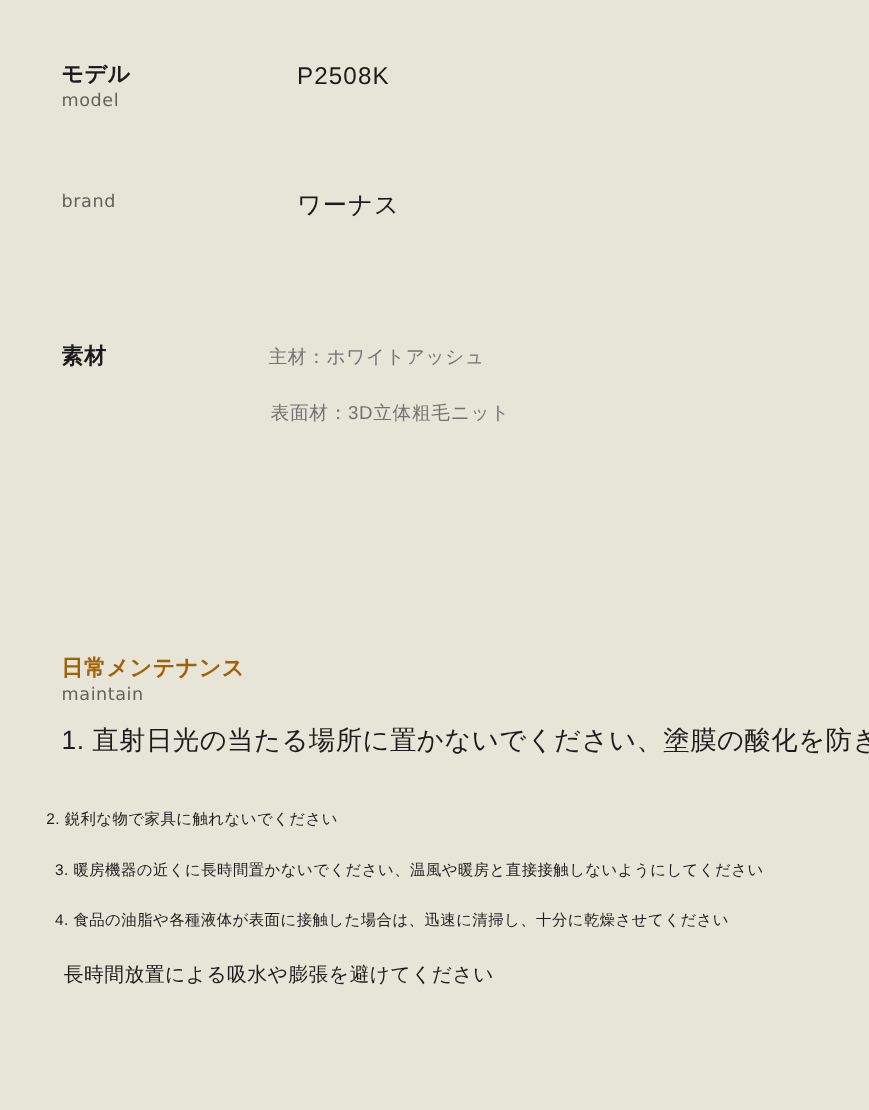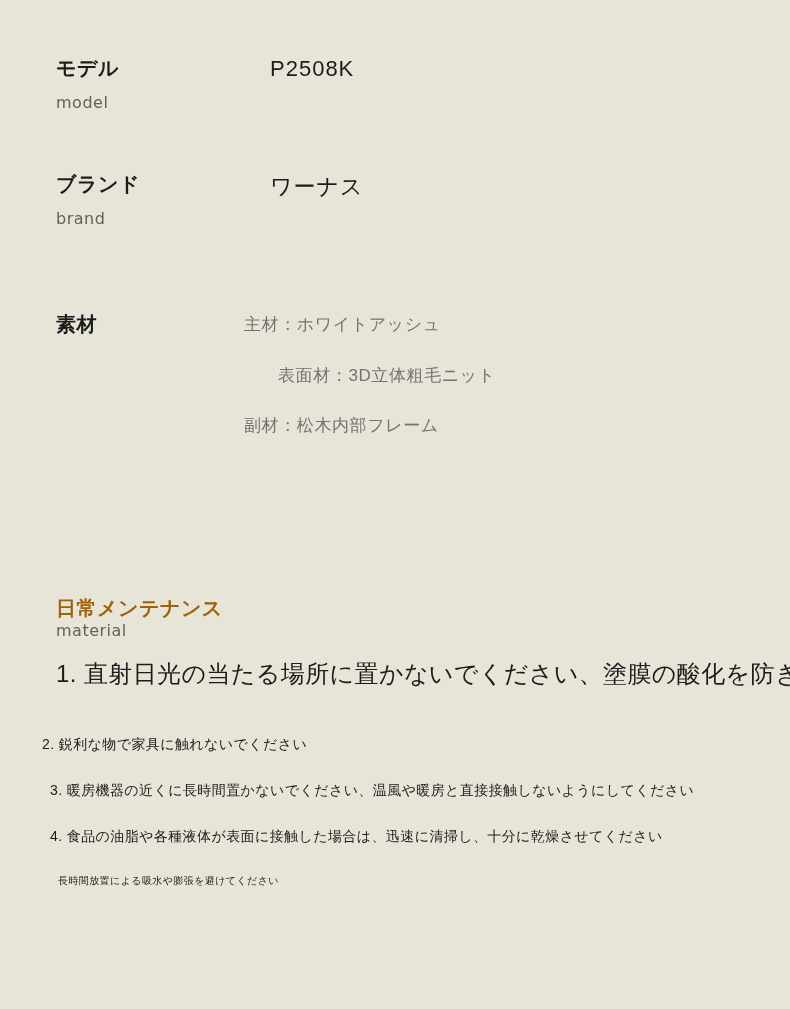--- a/index.html
+++ b/index.html
@@ -43,21 +43,20 @@
   }
   .spec-label .en {
     display: block;
     font-size: 16px;
     font-weight: 400;
     letter-spacing: 0.5px;
     line-height: 1.35;
     color: #4a4a44;
     font-family: "DejaVu Sans", sans-serif;
     opacity: 0.85;
-    margin-top: 12px;
   }
   .spec-value {
     position: absolute;
     left: 246px;
     top: 0;
     font-size: 22px;
     font-weight: 400;
     letter-spacing: 1px;
     color: #1c1c1c;
     white-space: nowrap;
@@ -74,21 +73,20 @@
   .material-item {
     font-size: 17px;
     line-height: 1.5;
     letter-spacing: 0.6px;
     color: #737373;
     margin-bottom: 25px;
     white-space: nowrap;
   }
   .material-item.indent {
     padding-left: 2px;
-    margin-left: 32px;
   }
 
   
   .maint-head {
     position: absolute;
     left: 56px;
     top: 596px;
   }
   .maint-head .jp {
     display: block;
@@ -142,58 +140,56 @@
   .maint-item.m4 {
     position: absolute;
     left: 50px;
     top: 170px;
     font-size: 14px;
   }
   .maint-item.m5 {
     position: absolute;
     left: 58px;
     top: 216px;
-    font-size: 10px;
+    font-size: 18px;
   }
 </style>
 </head>
 <body>
 
 <div class="page">
 
   <div class="spec-row" style="top:56px;">
     <div class="spec-label">
       <span class="jp">モデル</span>
       <span class="en">model</span>
     </div>
     <div class="spec-value">P2508K</div>
   </div>
 
   <div class="spec-row" style="top:172px;">
     <div class="spec-label">
-      <span class="jp">ブランド</span>
       <span class="en">brand</span>
     </div>
     <div class="spec-value">ワーナス</div>
   </div>
 
   <div class="spec-row" style="top:312px;">
     <div class="spec-label">
       <span class="jp">素材</span>
     </div>
     <div class="material-list">
       <div class="material-item">主材：ホワイトアッシュ</div>
       <div class="material-item indent">表面材：3D立体粗毛ニット</div>
-      <div class="material-item">副材：松木内部フレーム</div>
     </div>
   </div>
 
   <div class="maint-head">
     <span class="jp">日常メンテナンス</span>
-    <span class="en">material</span>
+    <span class="en">maintain</span>
   </div>
 
   <div class="maint-list">
     <div class="maint-item big">1. 直射日光の当たる場所に置かないでください、塗膜の酸化を防ぎ、家</div>
     <div class="maint-item m2">2. 鋭利な物で家具に触れないでください</div>
     <div class="maint-item m3">3. 暖房機器の近くに長時間置かないでください、温風や暖房と直接接触しないようにしてください</div>
     <div class="maint-item m4">4. 食品の油脂や各種液体が表面に接触した場合は、迅速に清掃し、十分に乾燥させてください</div>
     <div class="maint-item m5">長時間放置による吸水や膨張を避けてください</div>
   </div>
 

